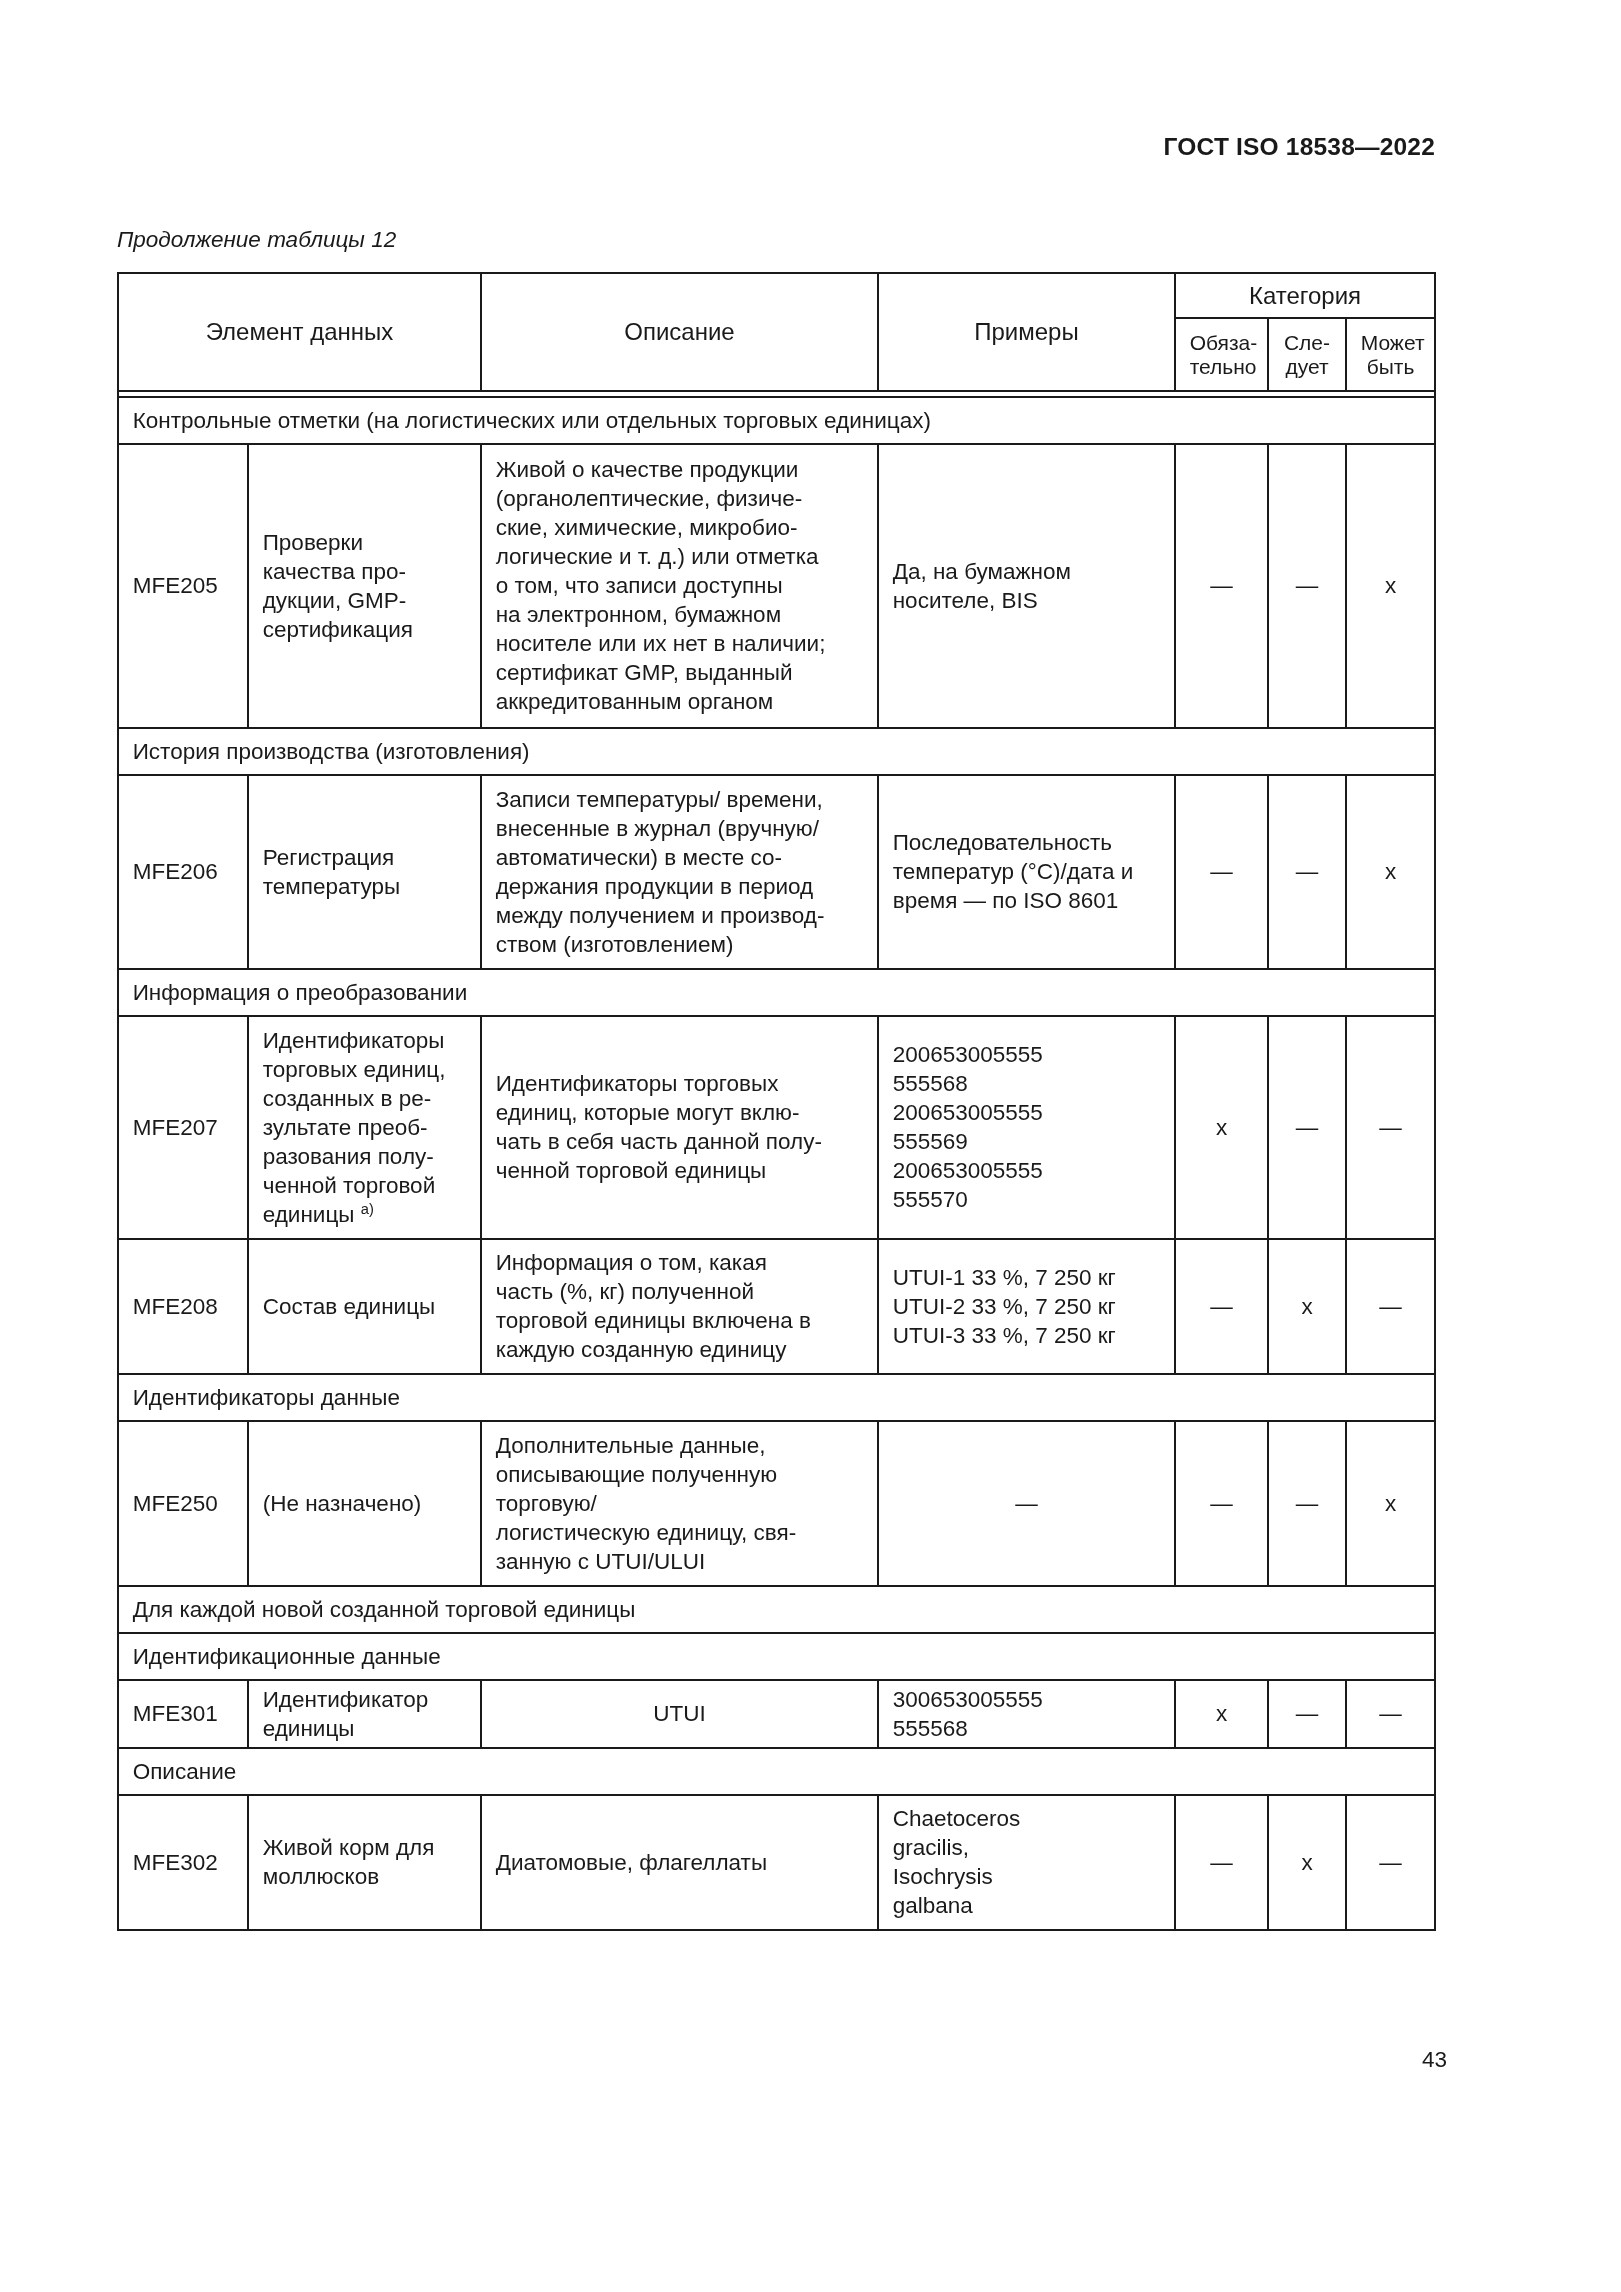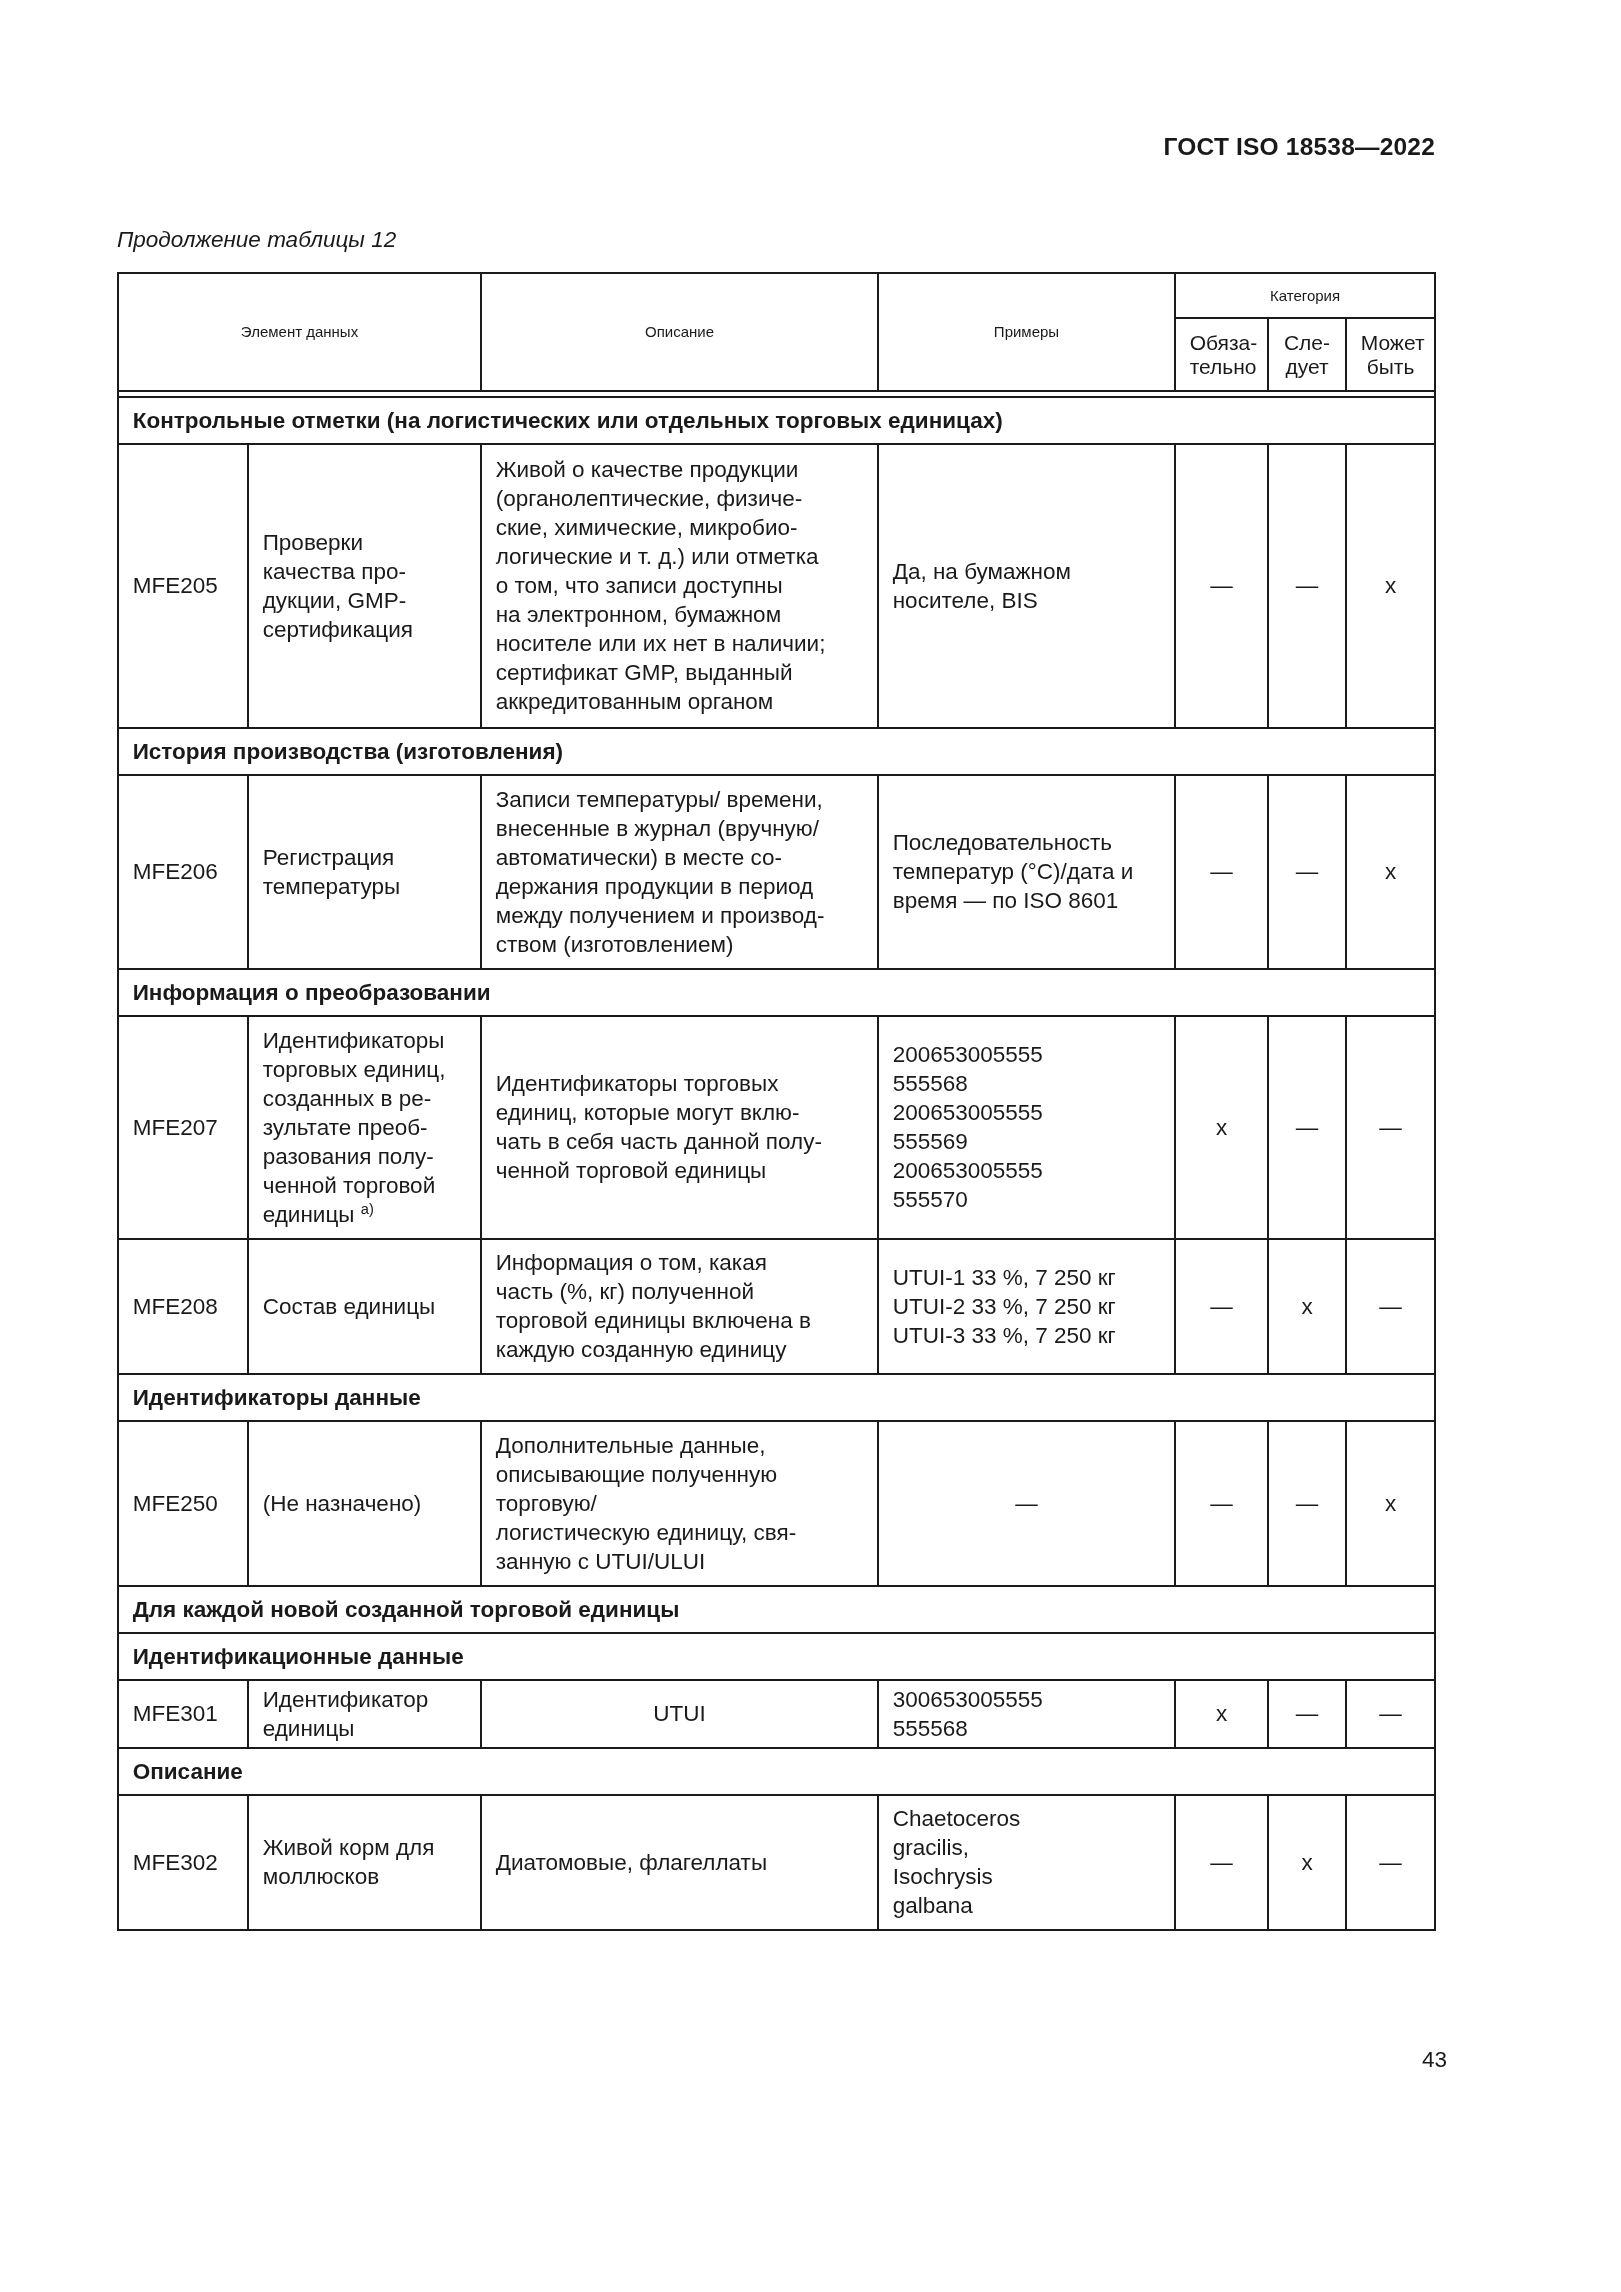--- a/index.html
+++ b/index.html
@@ -47,36 +47,36 @@
     line-height: 29px;
   }
   table.main td, table.main th {
     border: 2px solid #1a1a1a;
     vertical-align: middle;
     padding: 0 13.7px;
   }
   table.main th {
     font-weight: normal;
     text-align: center;
-    font-size: 15px;
+    font-size: 24px;
     line-height: 23.5px;
   }
   .hdr-top th { height: 43px; }
   .hdr-sub th { height: 71px; padding: 0 3.9px; }
   .hdr-sub th.cat { font-size: 21px; line-height: 23.5px; }
   tr.hdr-double td {
     height: 3.9px;
     padding: 0;
     border-left: 2px solid #1a1a1a;
     border-right: 2px solid #1a1a1a;
     border-top: 2px solid #1a1a1a;
     border-bottom: 2px solid #1a1a1a;
   }
   tr.section td {
-    font-weight: bold;
+    font-weight: normal;
     height: 45px;
     border-top-width: 2.9px;
     border-bottom-width: 2.9px;
     margin-top: 32px;
   }
   td.c { text-align: center; }
   td.mark { text-align: center; font-size: 22.5px; }
   td.id { padding-left: 13.7px; padding-right: 7.8px; margin-top: 24px; }
   td.name { padding-left: 13.7px; padding-right: 7.8px; }
   sup { font-size: 14.7px; line-height: 0; }

